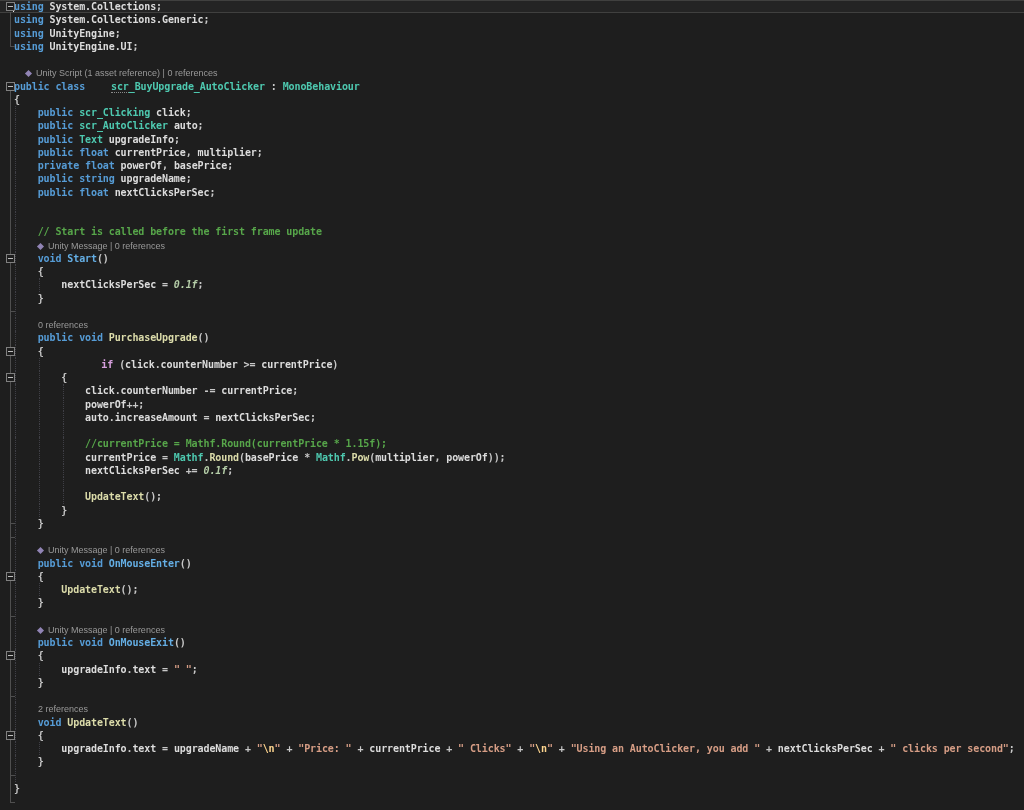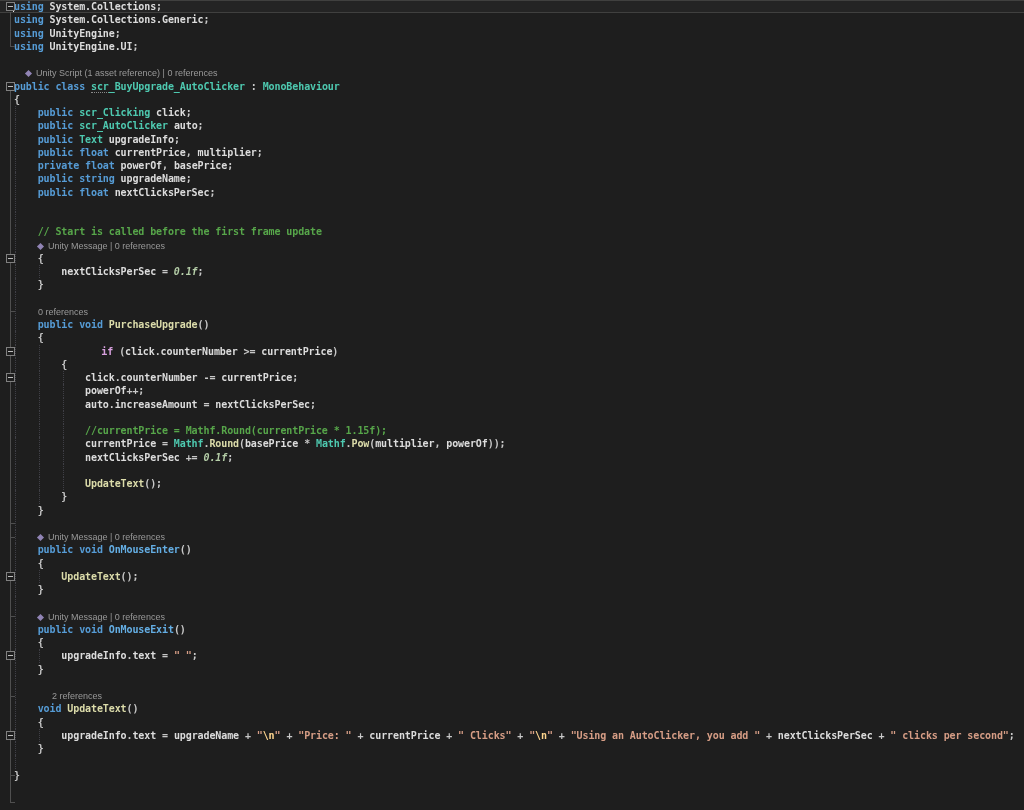--- a/index.html
+++ b/index.html
@@ -23,21 +23,21 @@
   .caret{position:absolute;left:13px;top:1px;width:1px;height:10px;background:var(--caret,#e8e8e8);}
   #fold-margin{position:absolute;left:0;top:0;width:22px;height:100%;z-index:3;}
   .fold-seg{position:absolute;left:10px;width:1px;background:var(--fold-line,#4f4f4f);}
   .fold-tick{position:absolute;left:10px;width:5px;height:1px;background:var(--fold-line,#4f4f4f);}
   .fold-box{position:absolute;left:6px;width:9px;height:9px;box-sizing:border-box;
     border:1px solid var(--fold-box-border,#808080);background:var(--background,#1e1e1e);cursor:pointer;}
   .fold-box i{display:block;width:5px;height:1px;background:#bdbdbd;margin:3px auto 0;}
   .tk-kw{color:var(--keyword,#569cd6);}
   .tk-ctl{color:var(--control-keyword,#d8a0df);padding-left:40px;}
   .tk-ty{color:var(--type,#4ec9b0);}
-  .tk-tyd{color:var(--type,#4ec9b0);border-bottom:1px dotted #8a8a8a;}
+  .tk-tyd{color:var(--type,#4ec9b0);border-bottom:1px dotted #8a8a8a;margin-left:20px;}
   .tk-m{color:var(--method,#dcdcaa);}
   .tk-um{color:var(--unity-message-method,#64aee4);}
   .tk-id{color:var(--identifier,#dcdcdc);}
   .tk-pun{color:var(--punctuation,#c8c8c8);}
   .tk-str{color:var(--string,#d69d85);}
   .tk-esc{color:var(--string-escape,#ffd68f);}
   .tk-num{color:var(--number,#b5cea8);font-style:italic;}
   .tk-com{color:var(--comment,#57a64a);}
 </style>
 </head>
@@ -93,20 +93,21 @@
       <div class="row"><span class="guide" style="left: 15px;"></span><span class="code"><span class="tk-kw">    public </span><span class="tk-ty">scr_AutoClicker</span><span class="tk-pun"> </span><span class="tk-id">auto</span><span class="tk-pun">;</span></span></div>
       <div class="row"><span class="guide" style="left: 15px;"></span><span class="code"><span class="tk-kw">    public </span><span class="tk-ty">Text</span><span class="tk-pun"> </span><span class="tk-id">upgradeInfo</span><span class="tk-pun">;</span></span></div>
       <div class="row"><span class="guide" style="left: 15px;"></span><span class="code"><span class="tk-kw">    public float </span><span class="tk-id">currentPrice</span><span class="tk-pun">, </span><span class="tk-id">multiplier</span><span class="tk-pun">;</span></span></div>
       <div class="row"><span class="guide" style="left: 15px;"></span><span class="code"><span class="tk-kw">    private float </span><span class="tk-id">powerOf</span><span class="tk-pun">, </span><span class="tk-id">basePrice</span><span class="tk-pun">;</span></span></div>
       <div class="row"><span class="guide" style="left: 15px;"></span><span class="code"><span class="tk-kw">    public string </span><span class="tk-id">upgradeName</span><span class="tk-pun">;</span></span></div>
       <div class="row"><span class="guide" style="left: 15px;"></span><span class="code"><span class="tk-kw">    public float </span><span class="tk-id">nextClicksPerSec</span><span class="tk-pun">;</span></span></div>
       <div class="row"><span class="guide" style="left: 15px;"></span></div>
       <div class="row"><span class="guide" style="left: 15px;"></span></div>
       <div class="row"><span class="guide" style="left: 15px;"></span><span class="code"><span class="tk-com">    // Start is called before the first frame update</span></span></div>
       <div class="row"><span class="guide" style="left: 15px;"></span><span class="lens" style="padding-left: 38px;"><span class="unity-icon"></span><span class="lens-text">Unity Message | 0 references</span></span></div>
+      <div class="row"><span class="guide" style="left: 15px;"></span><span class="code"><span class="tk-kw">    void </span><span class="tk-um">Start</span><span class="tk-pun">()</span></span></div>
       <div class="row"><span class="guide" style="left: 15px;"></span><span class="code"><span class="tk-pun">    {</span></span></div>
       <div class="row"><span class="guide" style="left: 15px;"></span><span class="guide" style="left: 39px;"></span><span class="code"><span class="tk-id">        nextClicksPerSec</span><span class="tk-pun"> = </span><span class="tk-num">0.1f</span><span class="tk-pun">;</span></span></div>
       <div class="row"><span class="guide" style="left: 15px;"></span><span class="code"><span class="tk-pun">    }</span></span></div>
       <div class="row"><span class="guide" style="left: 15px;"></span></div>
       <div class="row"><span class="guide" style="left: 15px;"></span><span class="lens" style="padding-left: 38px;"><span class="lens-text">0 references</span></span></div>
       <div class="row"><span class="guide" style="left: 15px;"></span><span class="code"><span class="tk-kw">    public void </span><span class="tk-m">PurchaseUpgrade</span><span class="tk-pun">()</span></span></div>
       <div class="row"><span class="guide" style="left: 15px;"></span><span class="code"><span class="tk-pun">    {</span></span></div>
       <div class="row"><span class="guide" style="left: 15px;"></span><span class="guide" style="left: 39px;"></span><span class="code"><span class="tk-ctl">        if </span><span class="tk-pun">(</span><span class="tk-id">click</span><span class="tk-pun">.</span><span class="tk-id">counterNumber</span><span class="tk-pun"> &gt;= </span><span class="tk-id">currentPrice</span><span class="tk-pun">)</span></span></div>
       <div class="row"><span class="guide" style="left: 15px;"></span><span class="guide" style="left: 39px;"></span><span class="code"><span class="tk-pun">        {</span></span></div>
       <div class="row"><span class="guide" style="left: 15px;"></span><span class="guide" style="left: 39px;"></span><span class="guide" style="left: 63px;"></span><span class="code"><span class="tk-id">            click</span><span class="tk-pun">.</span><span class="tk-id">counterNumber</span><span class="tk-pun"> -= </span><span class="tk-id">currentPrice</span><span class="tk-pun">;</span></span></div>
@@ -126,21 +127,21 @@
       <div class="row"><span class="guide" style="left: 15px;"></span><span class="code"><span class="tk-pun">    {</span></span></div>
       <div class="row"><span class="guide" style="left: 15px;"></span><span class="guide" style="left: 39px;"></span><span class="code"><span class="tk-m">        UpdateText</span><span class="tk-pun">();</span></span></div>
       <div class="row"><span class="guide" style="left: 15px;"></span><span class="code"><span class="tk-pun">    }</span></span></div>
       <div class="row"><span class="guide" style="left: 15px;"></span></div>
       <div class="row"><span class="guide" style="left: 15px;"></span><span class="lens" style="padding-left: 38px;"><span class="unity-icon"></span><span class="lens-text">Unity Message | 0 references</span></span></div>
       <div class="row"><span class="guide" style="left: 15px;"></span><span class="code"><span class="tk-kw">    public void </span><span class="tk-um">OnMouseExit</span><span class="tk-pun">()</span></span></div>
       <div class="row"><span class="guide" style="left: 15px;"></span><span class="code"><span class="tk-pun">    {</span></span></div>
       <div class="row"><span class="guide" style="left: 15px;"></span><span class="guide" style="left: 39px;"></span><span class="code"><span class="tk-id">        upgradeInfo</span><span class="tk-pun">.</span><span class="tk-id">text</span><span class="tk-pun"> = </span><span class="tk-str">" "</span><span class="tk-pun">;</span></span></div>
       <div class="row"><span class="guide" style="left: 15px;"></span><span class="code"><span class="tk-pun">    }</span></span></div>
       <div class="row"><span class="guide" style="left: 15px;"></span></div>
-      <div class="row"><span class="guide" style="left: 15px;"></span><span class="lens" style="padding-left: 52px;"><span class="lens-text">2 references</span></span></div>
+      <div class="row"><span class="guide" style="left: 15px;"></span><span class="lens" style="padding-left: 38px;"><span class="lens-text">2 references</span></span></div>
       <div class="row"><span class="guide" style="left: 15px;"></span><span class="code"><span class="tk-kw">    void </span><span class="tk-m">UpdateText</span><span class="tk-pun">()</span></span></div>
       <div class="row"><span class="guide" style="left: 15px;"></span><span class="code"><span class="tk-pun">    {</span></span></div>
       <div class="row"><span class="guide" style="left: 15px;"></span><span class="guide" style="left: 39px;"></span><span class="code"><span class="tk-id">        upgradeInfo</span><span class="tk-pun">.</span><span class="tk-id">text</span><span class="tk-pun"> = </span><span class="tk-id">upgradeName</span><span class="tk-pun"> + </span><span class="tk-str">"</span><span class="tk-esc">\n</span><span class="tk-str">"</span><span class="tk-pun"> + </span><span class="tk-str">"Price: "</span><span class="tk-pun"> + </span><span class="tk-id">currentPrice</span><span class="tk-pun"> + </span><span class="tk-str">" Clicks"</span><span class="tk-pun"> + </span><span class="tk-str">"</span><span class="tk-esc">\n</span><span class="tk-str">"</span><span class="tk-pun"> + </span><span class="tk-str">"Using an AutoClicker, you add "</span><span class="tk-pun"> + </span><span class="tk-id">nextClicksPerSec</span><span class="tk-pun"> + </span><span class="tk-str">" clicks per second"</span><span class="tk-pun">;</span></span></div>
       <div class="row"><span class="guide" style="left: 15px;"></span><span class="code"><span class="tk-pun">    }</span></span></div>
       <div class="row"><span class="guide" style="left: 15px;"></span></div>
       <div class="row"><span class="code"><span class="tk-pun">}</span></span></div>
     </div>
 </div>
 
 </body></html>

